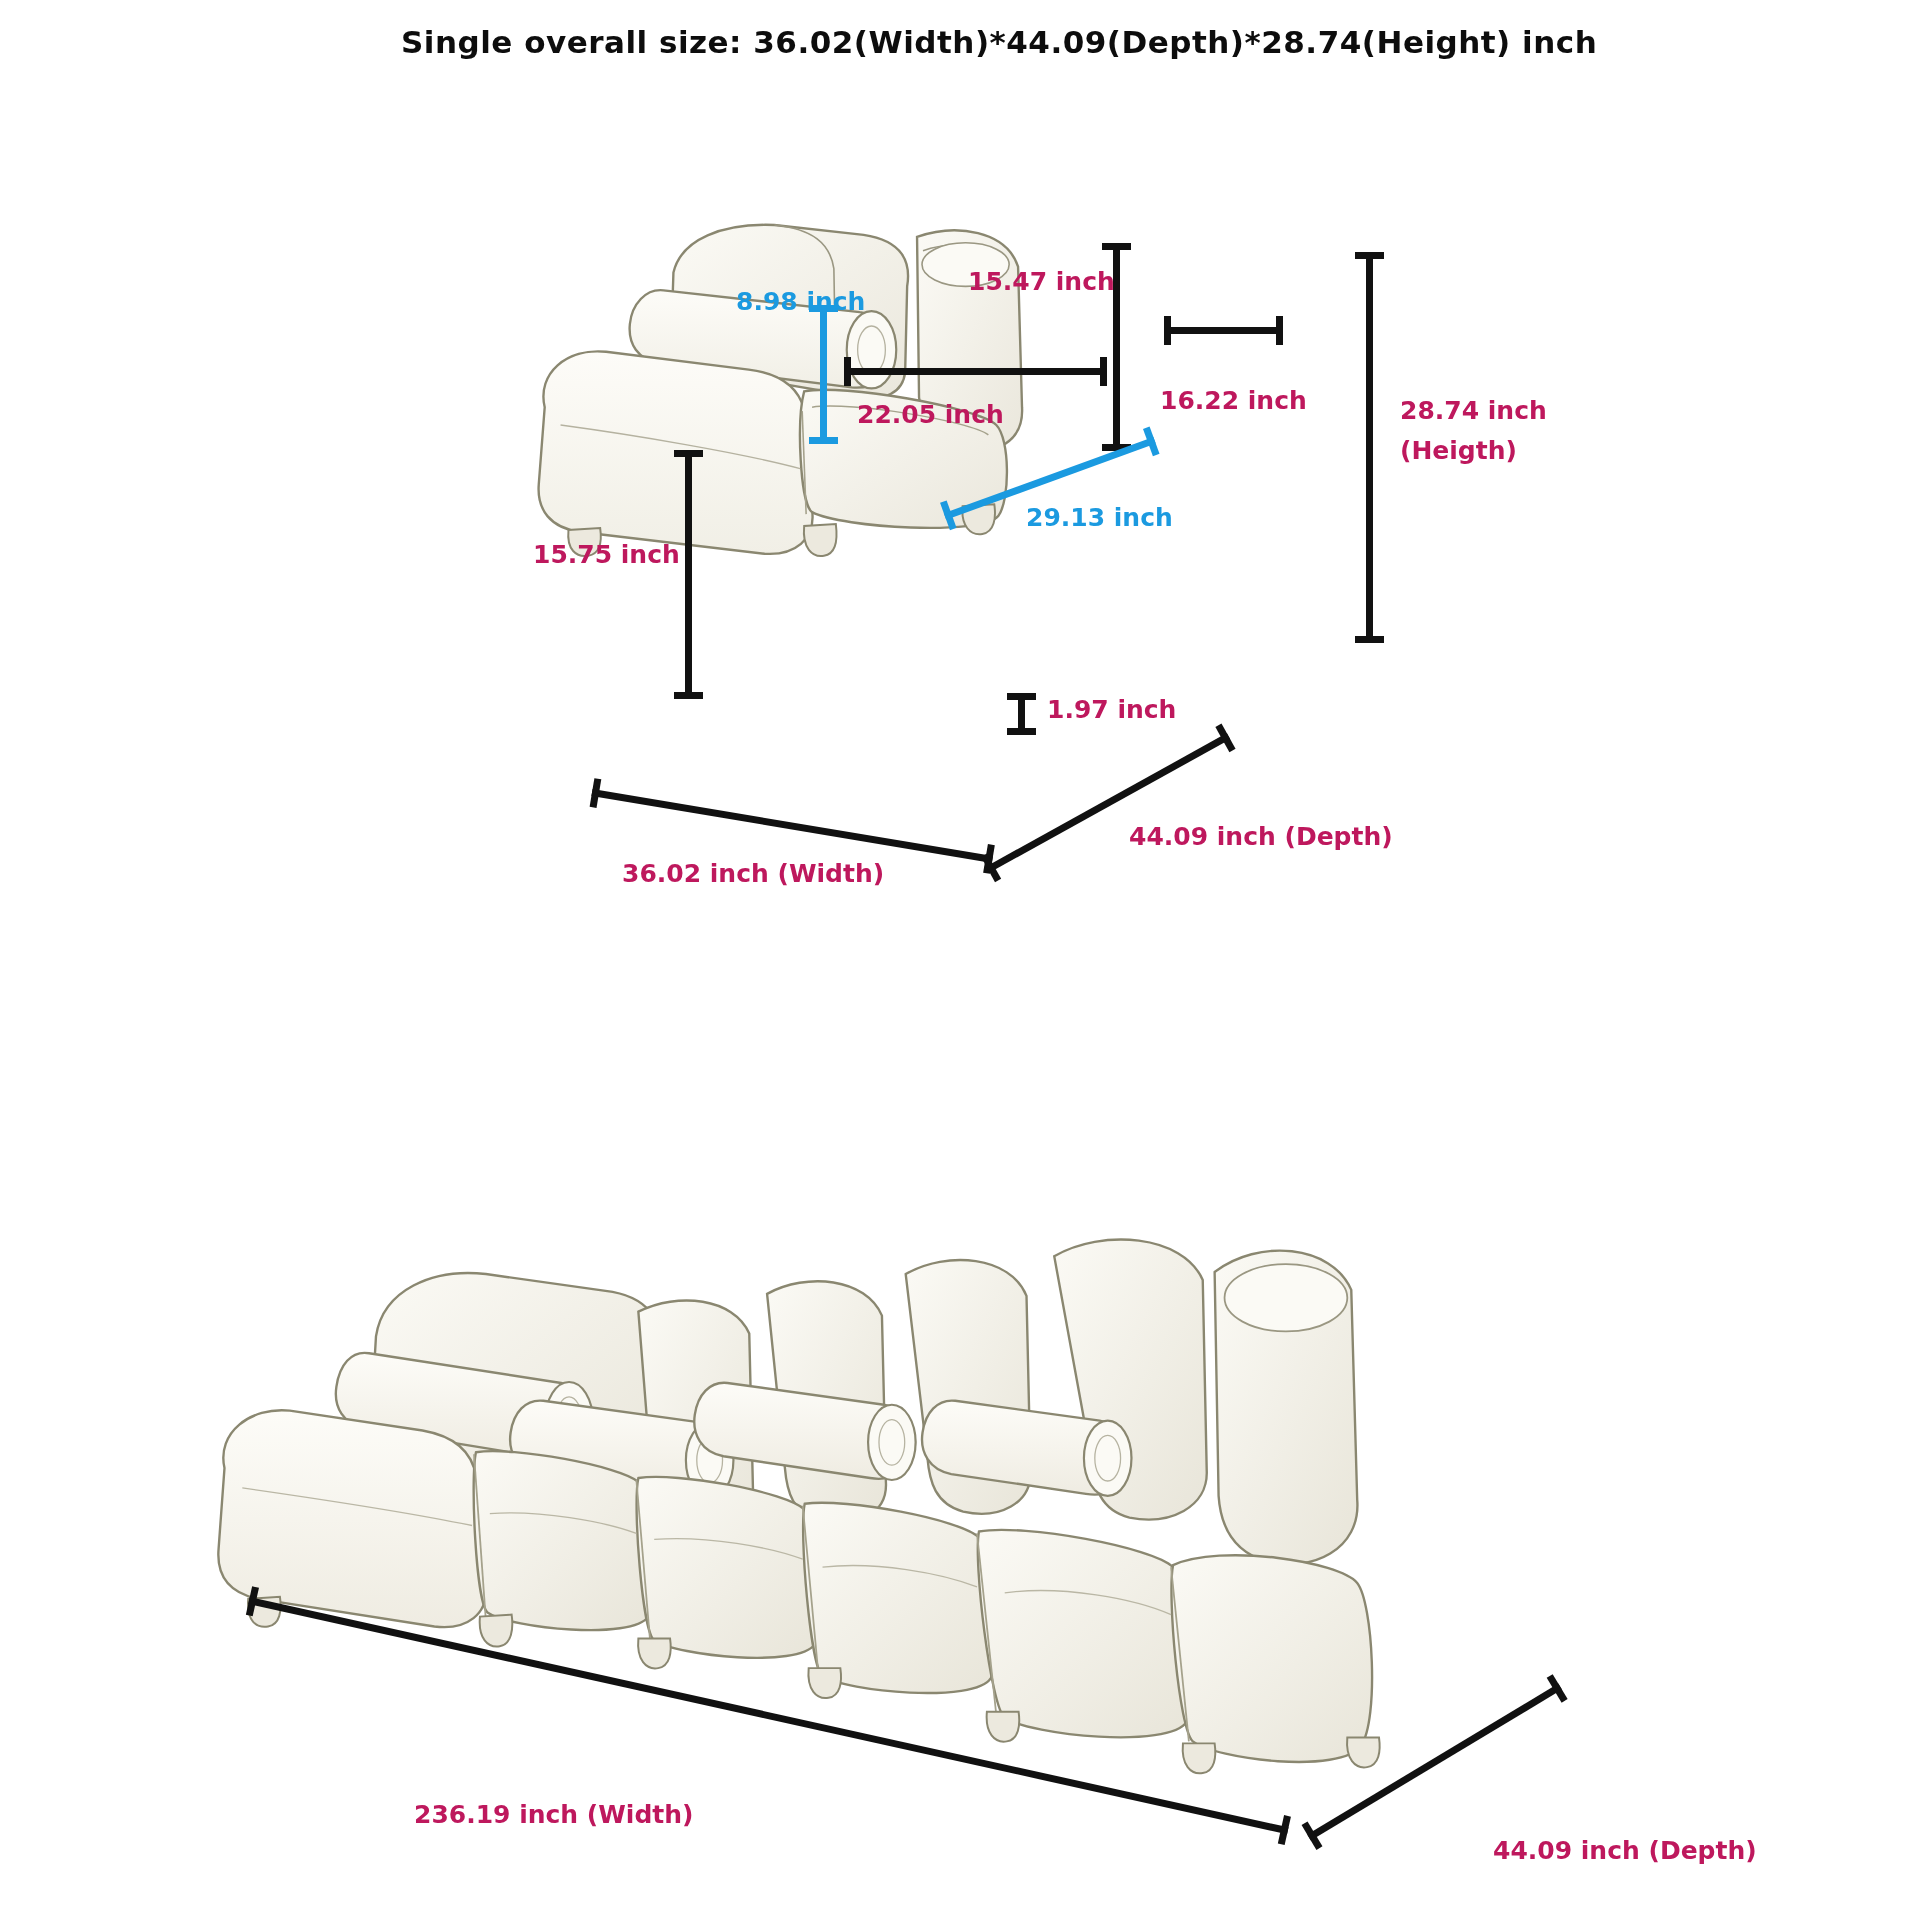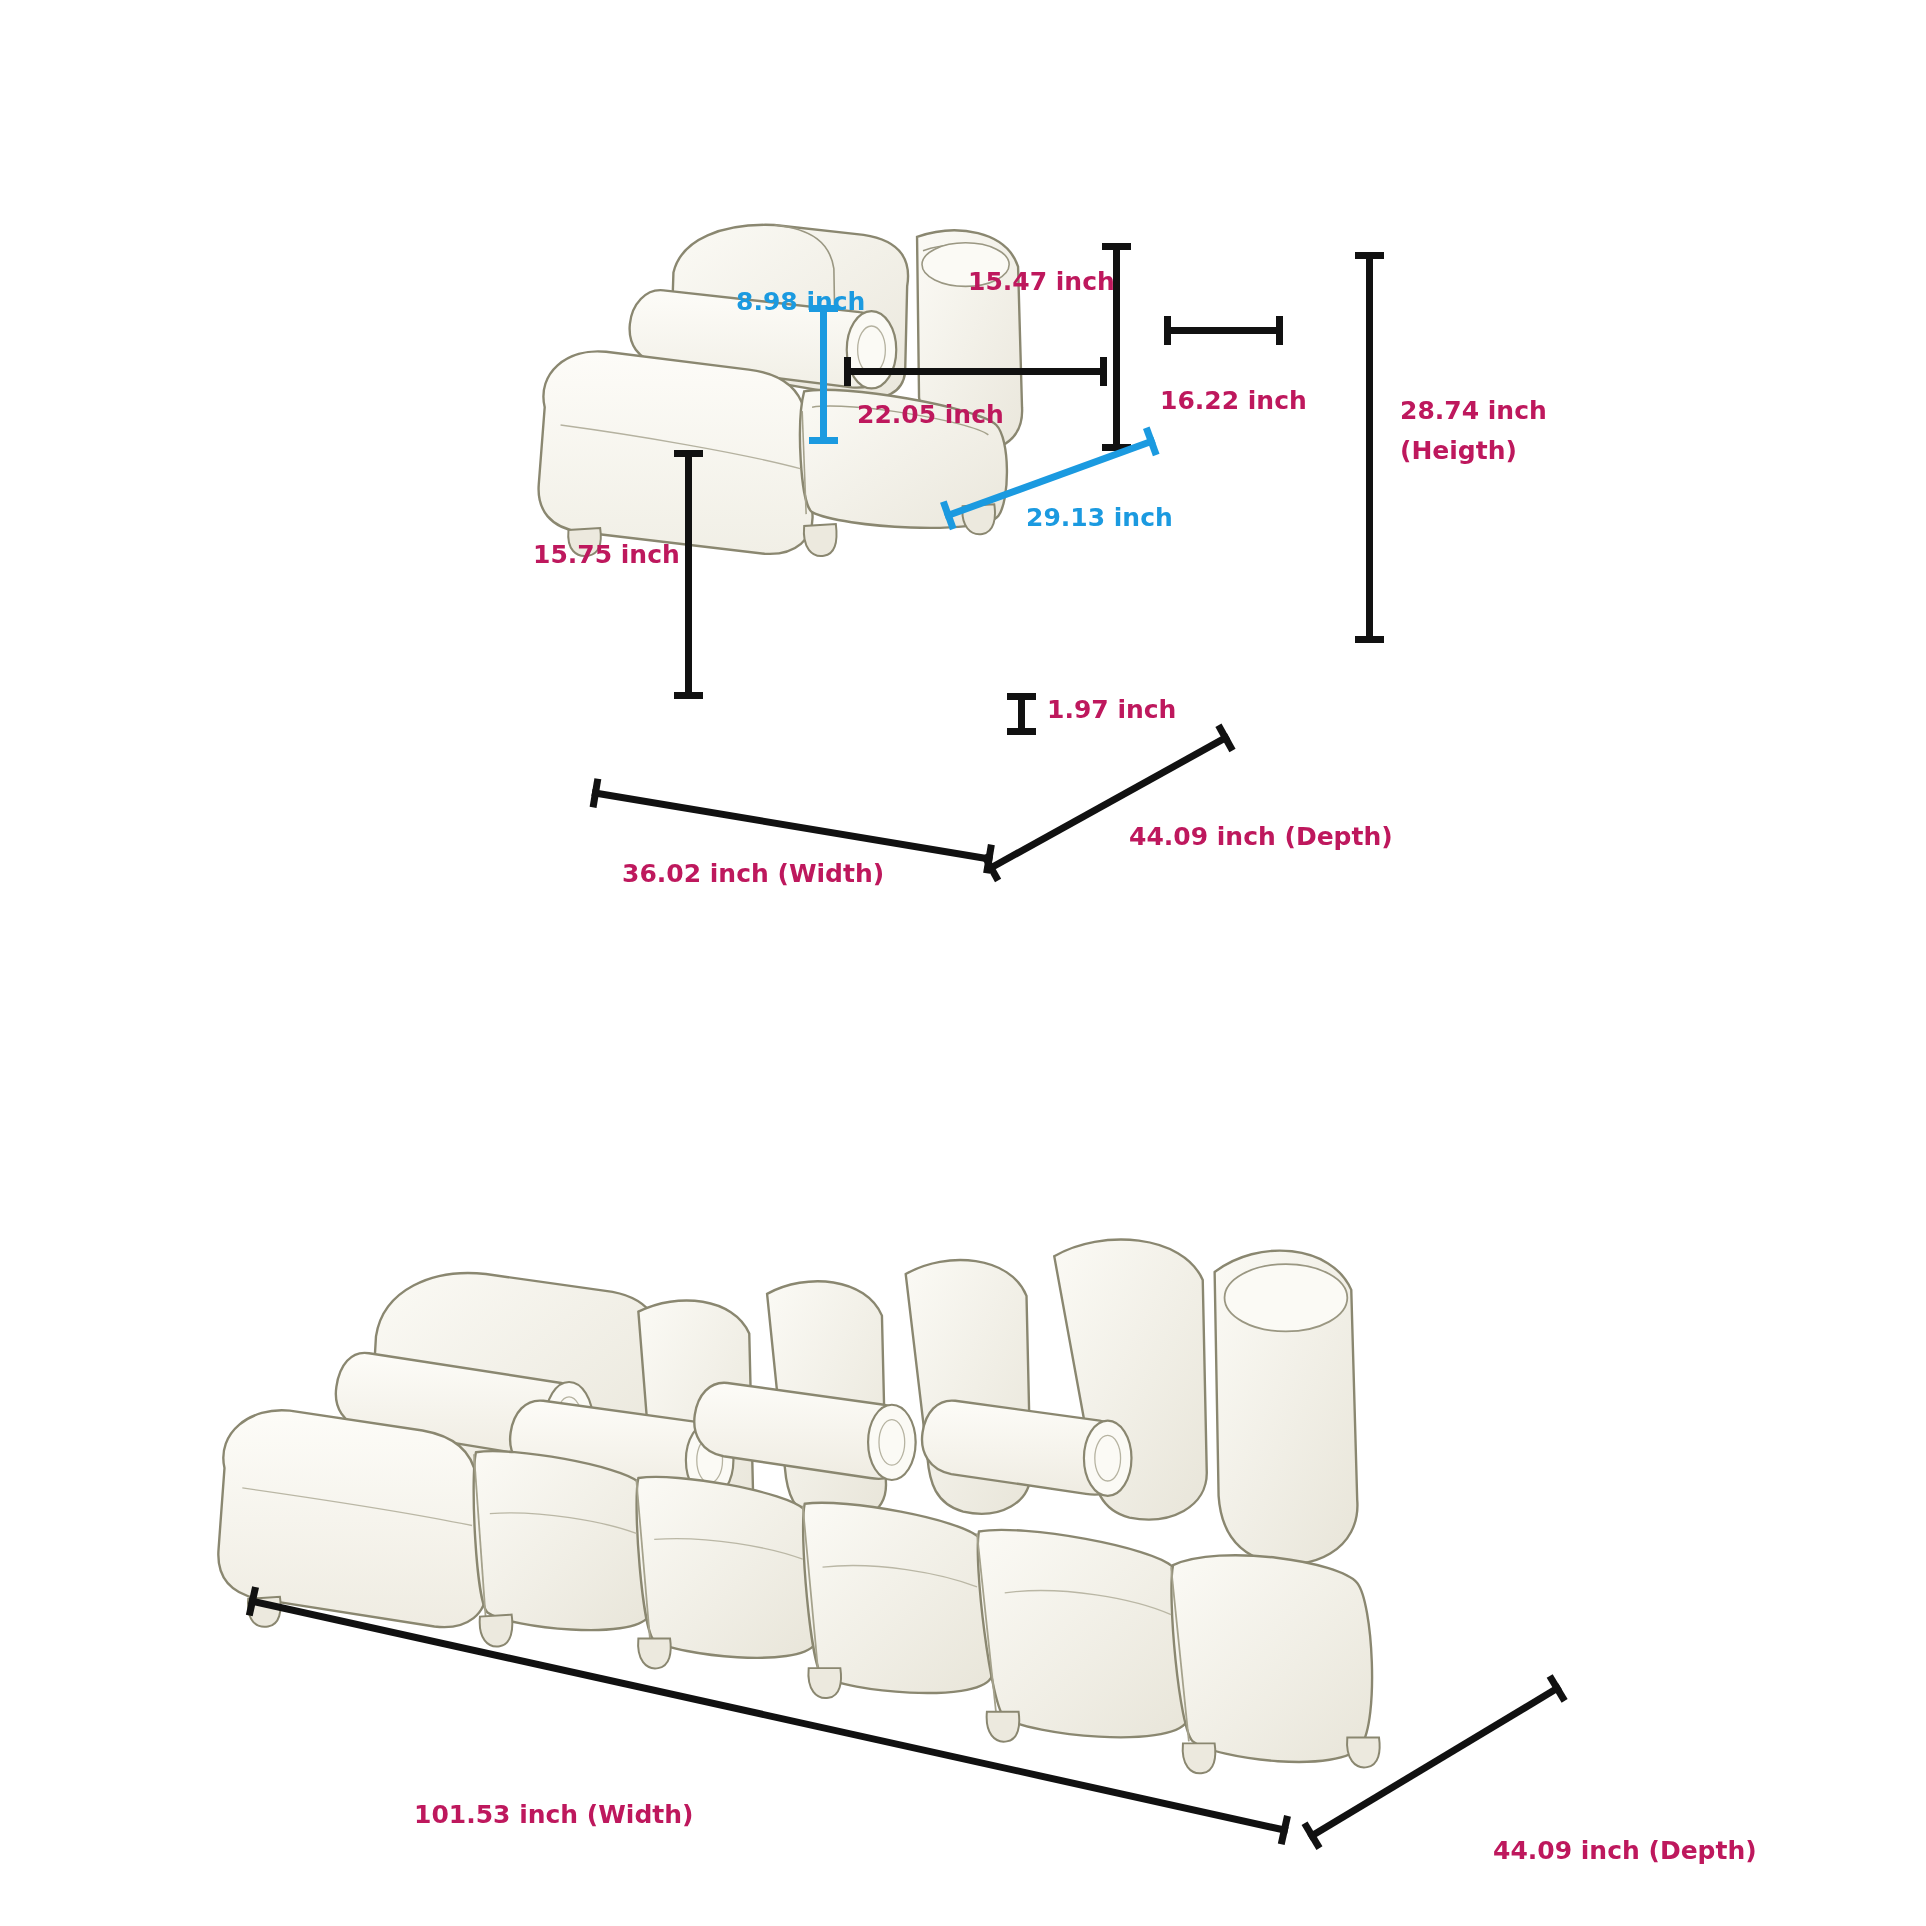--- a/index.html
+++ b/index.html
@@ -109,20 +109,21 @@
     pointer-events: none;
   }
   #single-sofa { left: 515px; top: 213px; }
   #four-sofa   { left: 173px; top: 1173px; }
 </style>
 </head>
 <body>
 
 <div class="canvas">
 
+  <div class="title" id="single-title">Single overall size: 36.02(Width)*44.09(Depth)*28.74(Height) inch</div>
 
   <svg class="sofa-svg" id="single-sofa" width="713" height="426" viewBox="0 0 720 430">
     <defs>
       <linearGradient id="fabA" x1="0" y1="0" x2="0" y2="1">
         <stop offset="0%" stop-color="#fdfcf8"></stop>
         <stop offset="100%" stop-color="#f1efe6"></stop>
       </linearGradient>
       <linearGradient id="fabB" x1="0" y1="0" x2="1" y2="1">
         <stop offset="0%" stop-color="#fbfaf5"></stop>
         <stop offset="100%" stop-color="#eae7dc"></stop>
@@ -298,21 +299,21 @@
     <path d="M642 500 C640 522 650 532 662 530 C674 528 676 514 674 500 Z" fill="#ece9de" stroke="#8a8770" stroke-width="2"></path>
     <path d="M822 544 C820 566 830 576 842 574 C854 572 856 558 854 544 Z" fill="#ece9de" stroke="#8a8770" stroke-width="2"></path>
     <path d="M1020 576 C1018 598 1028 608 1040 606 C1052 604 1054 590 1052 576 Z" fill="#ece9de" stroke="#8a8770" stroke-width="2"></path>
     <path d="M1186 570 C1184 592 1194 602 1206 600 C1218 598 1220 584 1218 570 Z" fill="#ece9de" stroke="#8a8770" stroke-width="2"></path>
   </svg>
 
   <div class="dbar" style="left:249px; top:1597px; width:1064px; transform: rotate(12.5deg); background:#111111;">
     <span class="cap-l" style="background:#111111;"></span>
     <span class="cap-r" style="background:#111111;"></span>
   </div>
-  <div class="dim-label" style="left:414px; top:1800px;">101.53 inch (Width)</div>
+  <div class="dim-label" style="left:414px; top:1800px;">236.19 inch (Width)</div>
 
   <div class="dbar" style="left:1309px; top:1834px; width:293px; transform: rotate(-31deg); background:#111111;">
     <span class="cap-l" style="background:#111111;"></span>
     <span class="cap-r" style="background:#111111;"></span>
   </div>
   <div class="dim-label" style="left:1493px; top:1836px;">44.09 inch (Depth)</div>
 
 </div>
 
 

